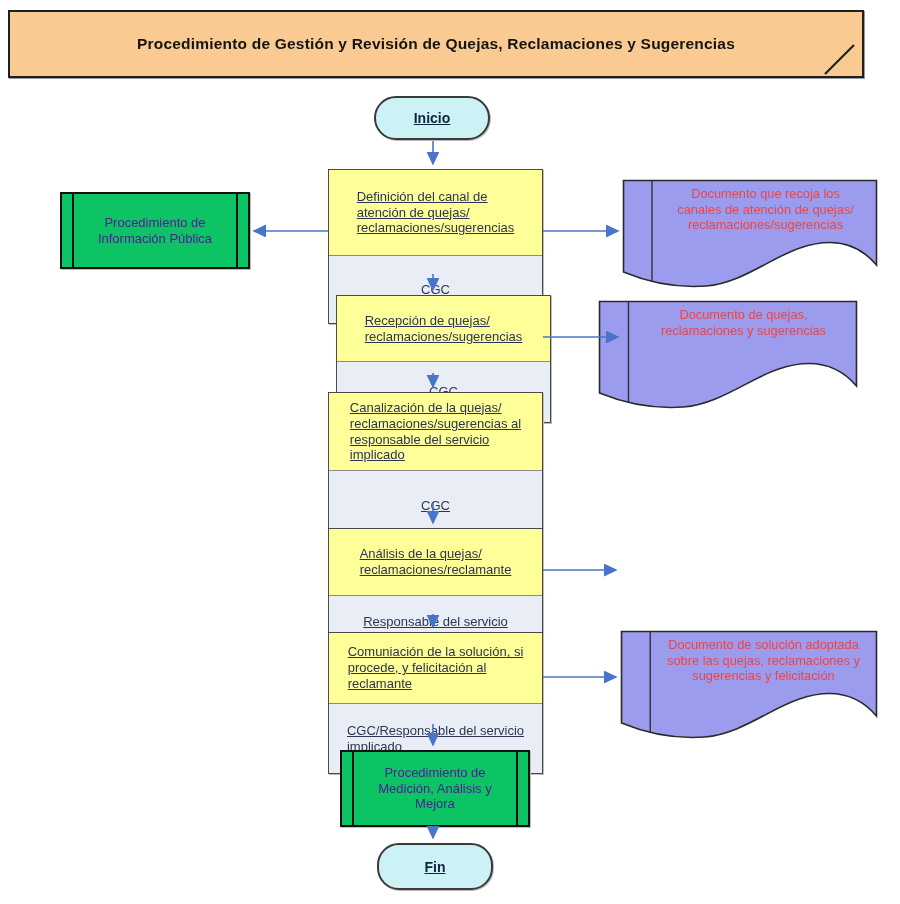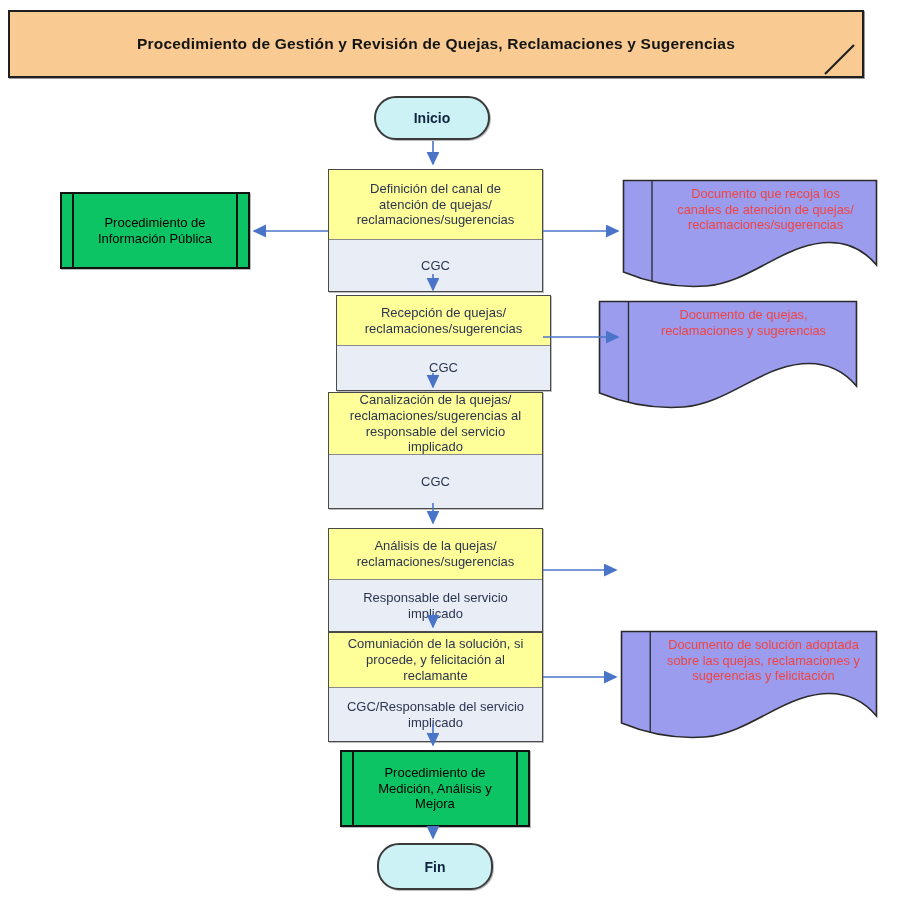--- a/index.html
+++ b/index.html
@@ -32,33 +32,34 @@
   }
   .banner-text{font-size:15.5px;font-weight:bold;color:#141414;letter-spacing:.2px;}
   .banner-corner{position:absolute;right:0;bottom:0;}
 
   
   .terminator{
     background:var(--terminator-fill);
     border:2px solid #3A3A3A;border-radius:22px;
     font-weight:bold;font-size:14px;color:#10233F;
     box-shadow:1px 1px 0 #bcbcbc;
+    text-decoration:underline;
   }
 
   
   .process{width:215px;border:1.4px solid #4A4A4A;box-shadow:1px 1px 0 #bcbcbc;}
   .process .action{background:var(--process-fill);font-size:13px;}
   .process .resp{background:var(--responsible-fill);border-top:1.2px solid #8A8A8A;font-size:13px;}
-  .process .action,.process .resp{display:flex;align-items:center;justify-content:center;text-align:center;padding:4px 4px;}
+  .process .action,.process .resp{display:flex;align-items:center;justify-content:center;text-align:left;padding:12px 4px;text-decoration:underline;}
 
   
   .predef{
     background:var(--predefined-fill);
     border:2px solid #111;
-    font-size:13px;color:#000000;
+    font-size:13px;color:#4c1d95;
     box-shadow:1px 1px 0 #bcbcbc;
   }
   .predef .vline{position:absolute;top:0;bottom:0;width:1.6px;background:#111;}
   .predef .vline.l{left:10px;}
   .predef .vline.r{right:10px;}
 
   
   .doc span{position:absolute;left:36px;right:5px;top:7px;font-size:12.8px;color:#ef4444;text-align:center;white-space:pre-line;line-height:1.22;}
   .doc svg{position:absolute;left:0;top:0;width:100%;height:100%;}
   .doc-shape{fill:var(--document-fill);stroke:#2A2A2A;stroke-width:1.6;}
@@ -126,21 +127,21 @@
   <div class="abs process" style="left:328px;top:392px">
     <div class="action pre" style="height:53px"><span>Canalización de la quejas/
 reclamaciones/sugerencias al
 responsable del servicio
 implicado</span></div>
     <div class="resp pre" style="height:45px"><span>CGC</span></div>
   </div>
 
   <div class="abs process" style="left:328px;top:528px">
     <div class="action pre" style="height:42px"><span>Análisis de la quejas/
-reclamaciones/sugerencias</span></div>
+reclamaciones/reclamante</span></div>
     <div class="resp pre" style="height:43px"><span>Responsable del servicio
 implicado</span></div>
   </div>
 
 
   <div class="abs process" style="left:328px;top:632px">
     <div class="action pre" style="height:46px"><span>Comuniación de la solución, si
 procede, y felicitación al
 reclamante</span></div>
     <div class="resp pre" style="height:45px"><span>CGC/Responsable del servicio

